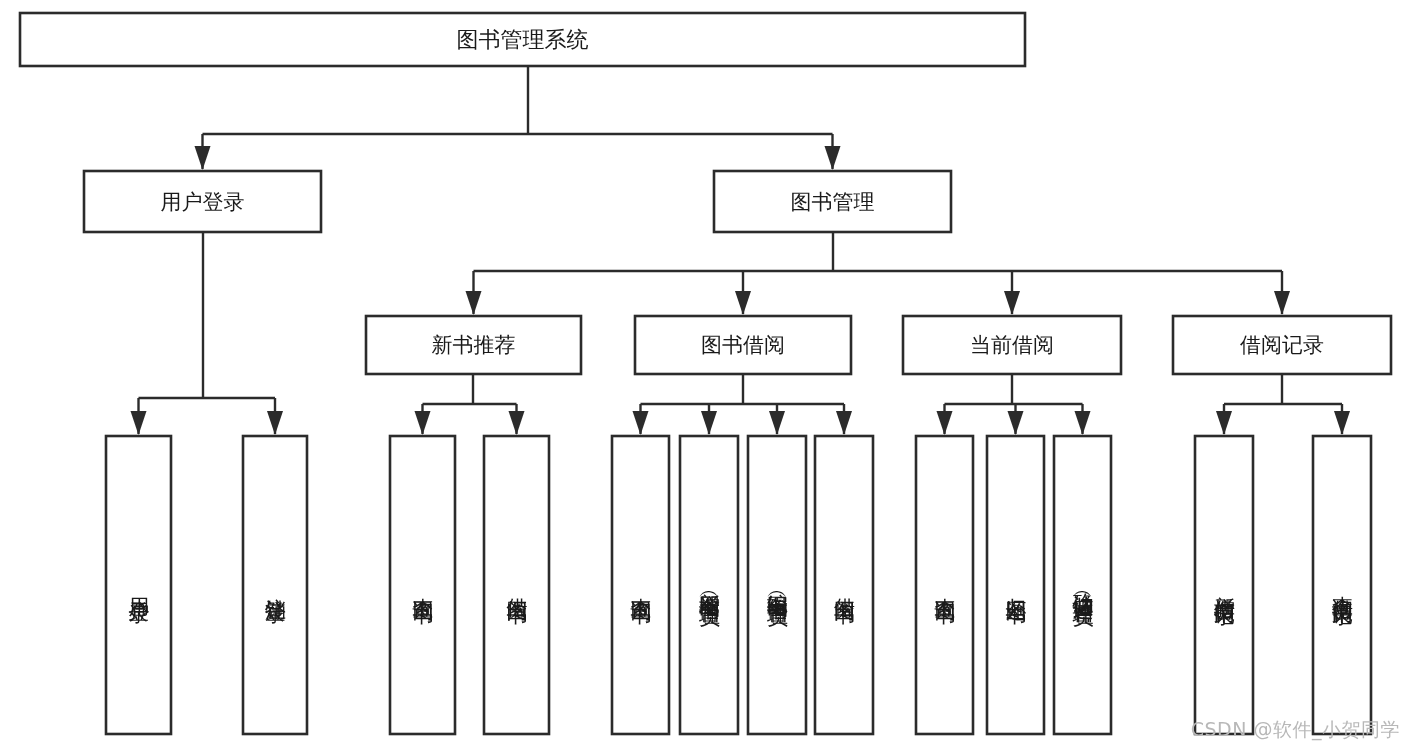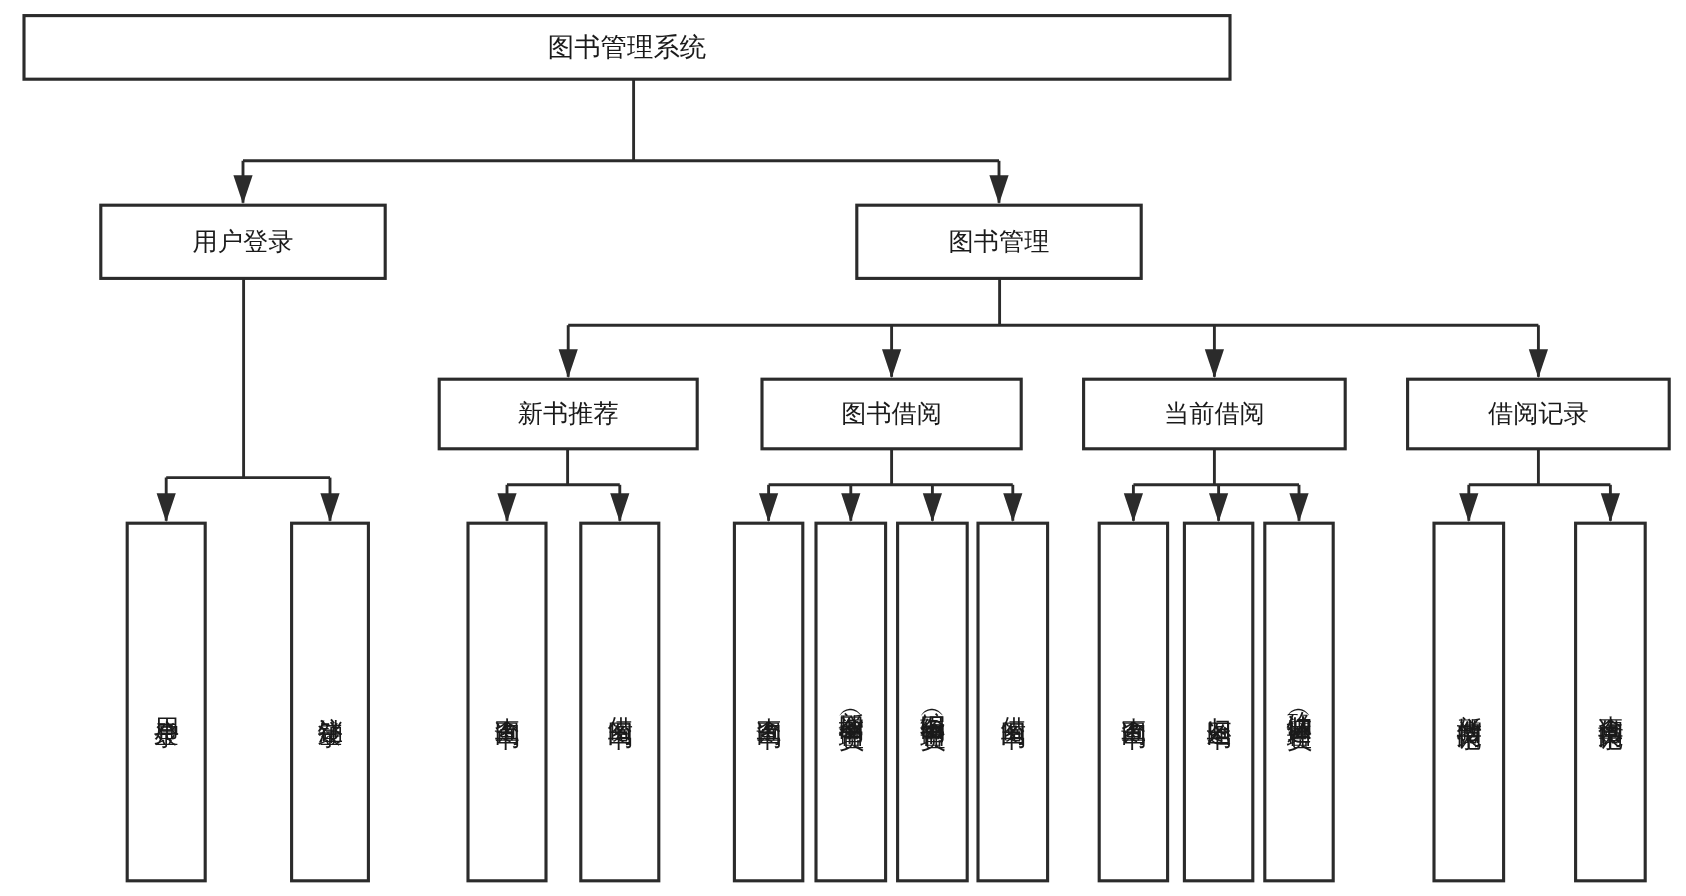--- a/index.html
+++ b/index.html
@@ -258,13 +258,14 @@
         <span class="vlabel" style="color: rgb(26, 26, 26);">确认归还（管理员）</span>
       </div>
       <div class="vlabel-wrap" style="left: 1192px; top: 436px; width: 58px; height: 298px;">
         <span class="vlabel" style="color: rgb(26, 26, 26);">新增借阅记录</span>
       </div>
       <div class="vlabel-wrap" style="left: 1310px; top: 436px; width: 58px; height: 298px;">
         <span class="vlabel" style="color: rgb(26, 26, 26);">查询借阅记录</span>
       </div>
     </div>
 
+  <div class="watermark">CSDN @软件_小贺同学</div>
 </div>
 
 </body></html>

